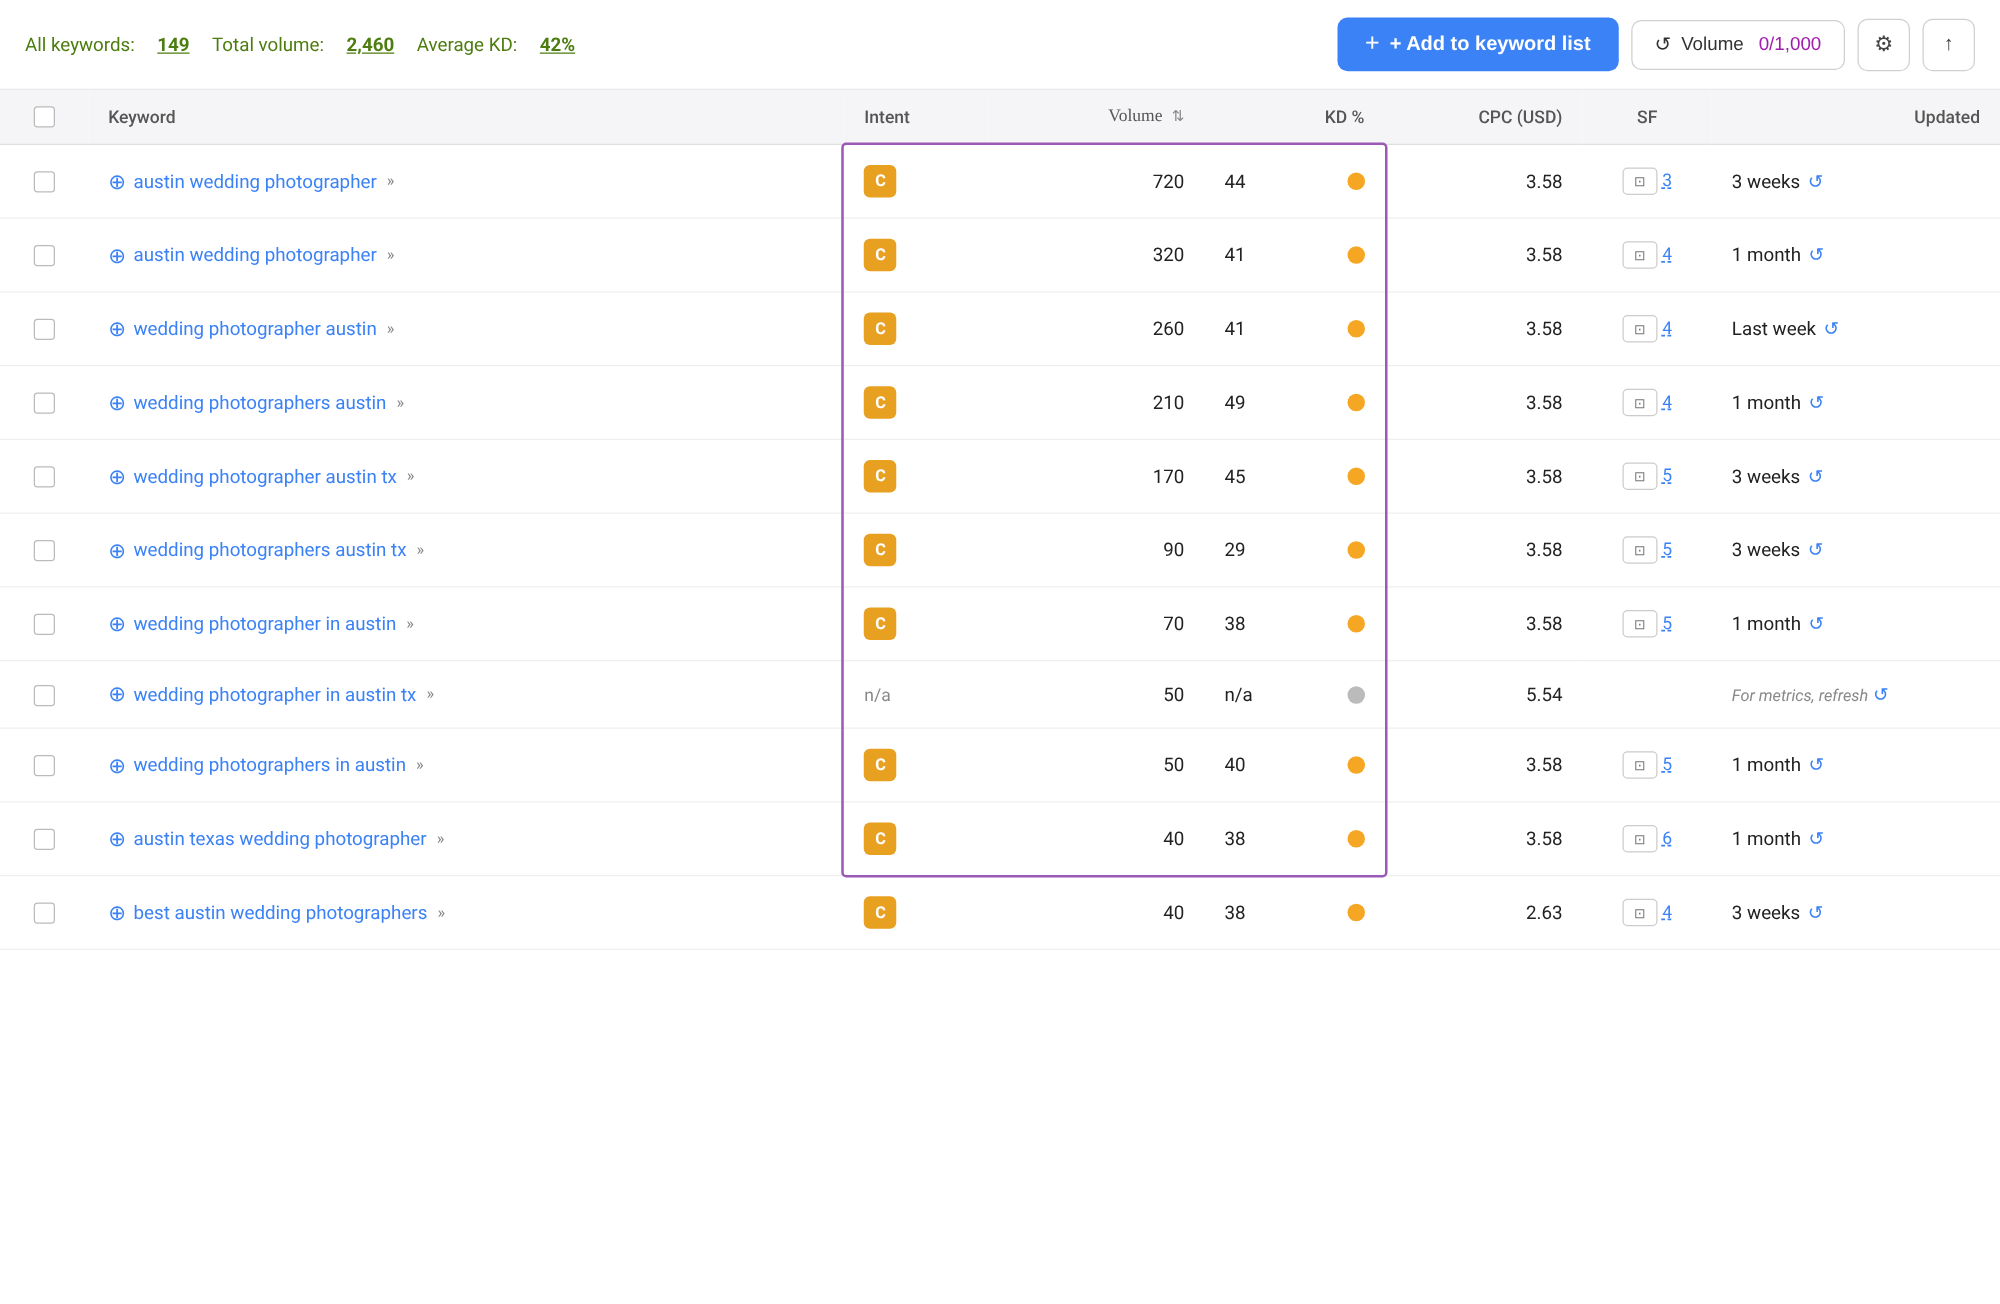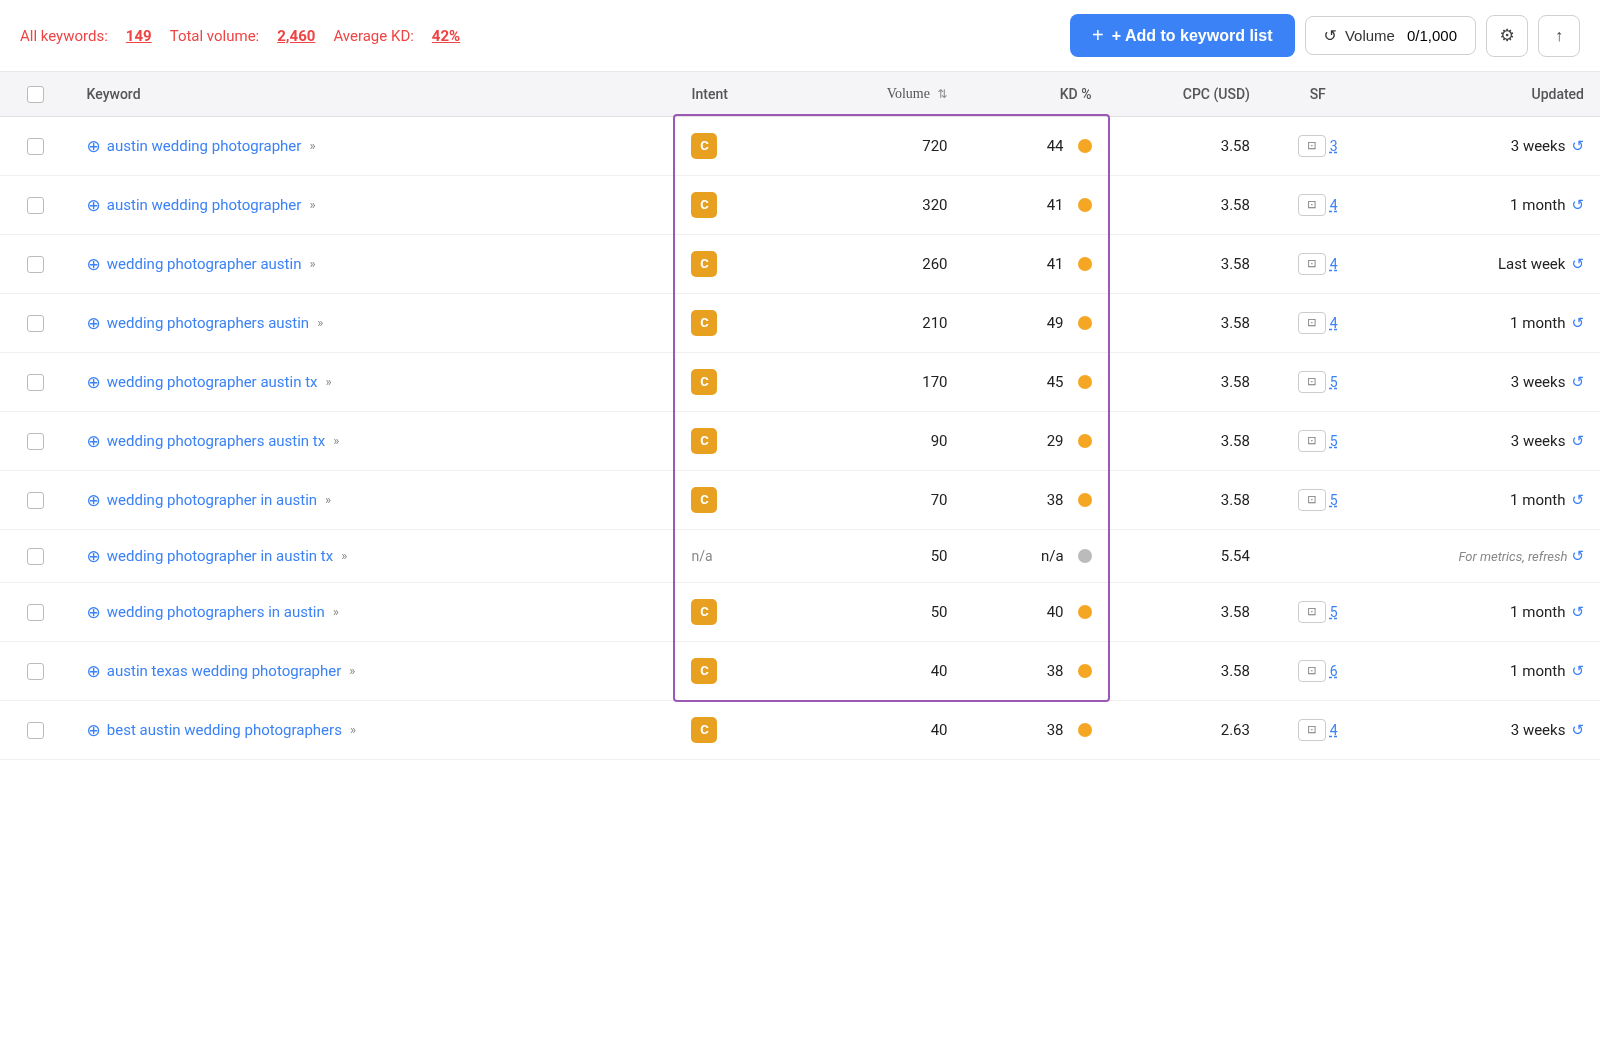--- a/index.html
+++ b/index.html
@@ -16,21 +16,21 @@
       padding: 14px 20px;
       border-bottom: 1px solid #e8e8e8;
       gap: 18px;
     }
     .toolbar-stats {
       display: flex;
       align-items: center;
       gap: 18px;
       flex: 1;
       font-size: 15px;
-      color: #ef4444;
+      color: #4d7c0f;
     }
     .toolbar-stats .bold { font-weight: 700; text-decoration: underline; }
     .toolbar-actions { display: flex; align-items: center; gap: 10px; }
 
     .btn-add {
       display: flex;
       align-items: center;
       gap: 8px;
       background: #3b82f6;
       color: #fff;
@@ -106,21 +106,21 @@
 
     tbody td {
       padding: 16px 16px;
       vertical-align: middle;
       font-size: 15px;
     }
     td.col-volume { text-align: right; }
     td.col-kd { text-align: right; }
     td.col-cpc { text-align: right; }
     td.col-sf { text-align: center; }
-    td.col-updated { text-align: right; white-space: nowrap; }
+    td.col-updated { white-space: nowrap; }
 
     .checkbox-cell { width: 44px; text-align: center; }
     .cb {
       width: 17px; height: 17px;
       border: 1.5px solid #bbb;
       border-radius: 3px;
       cursor: pointer;
       appearance: none;
       background: #fff;
       display: inline-block;
@@ -160,22 +160,22 @@
       font-weight: 700;
       font-size: 13px;
       color: #fff;
     }
     .intent-c { background: #e8a020; }
     .intent-na { color: #888; font-size: 14px; font-weight: 400; }
 
     .kd-cell {
       display: flex;
       align-items: center;
-      justify-content: flex-end;
-      gap: 14px;
+      justify-content: space-between;
+      gap: 24px;
     }
     .kd-dot {
       width: 14px; height: 14px;
       border-radius: 50%;
       flex-shrink: 0;
     }
     .kd-dot-orange { background: #f5a623; }
     .kd-dot-gray { background: #bbb; }
 
     .sf-icon {
@@ -244,21 +244,21 @@
     <span class="bold">42%</span>
   </div>
   <div class="toolbar-actions">
     <button class="btn-add">
       <span style="font-size:20px;font-weight:300;">+</span>
       <span>+ Add to keyword list</span>
     </button>
     <button class="btn-update">
       <span style="font-size:16px;">↺</span>
       <span>Volume</span>
-      <span style="color:#000000;margin-left:4px;">0/1,000</span>
+      <span style="color:#a21caf;margin-left:4px;">0/1,000</span>
     </button>
     <button class="btn-icon">
       <span>⚙</span>
     </button>
     <button class="btn-icon">
       <span style="font-size:16px; font-weight:600;">↑</span>
     </button>
   </div>
 </div>
 

